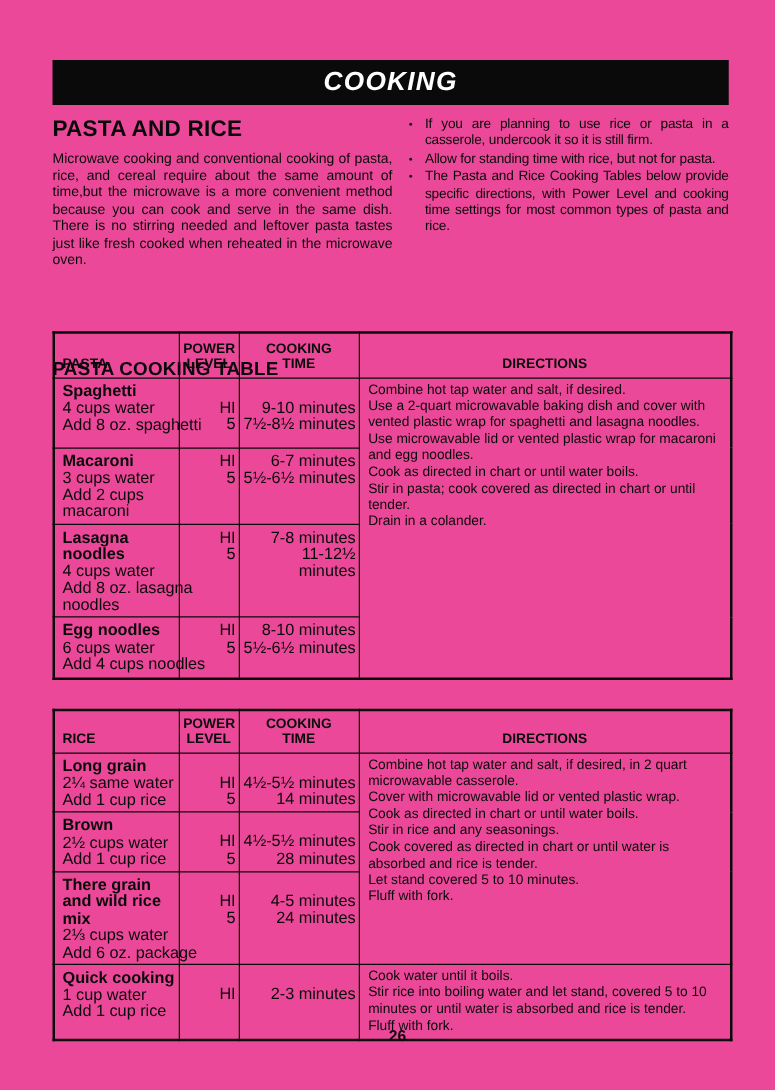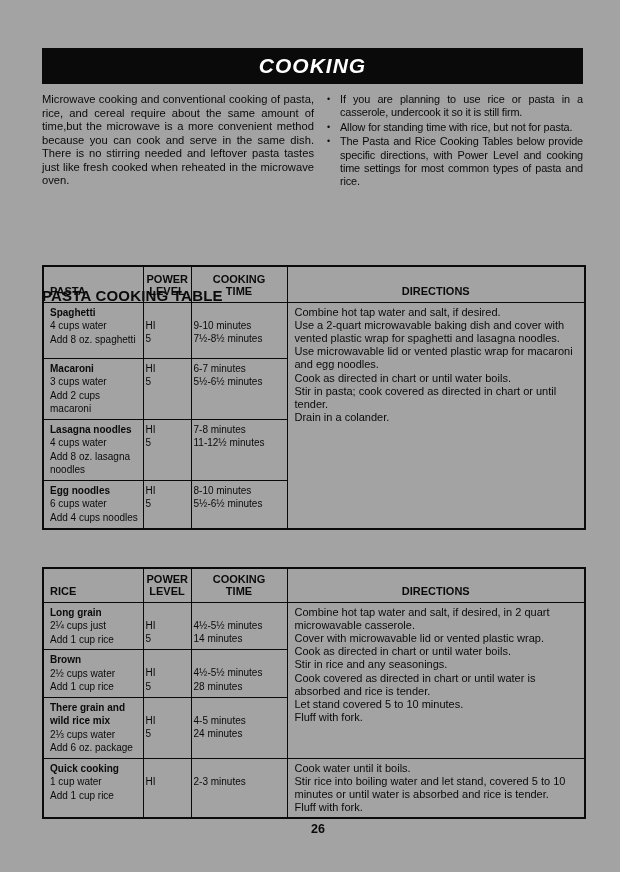--- a/index.html
+++ b/index.html
@@ -1,17 +1,17 @@
 <!DOCTYPE html>
 <html><head>
 <meta charset="utf-8">
 <style>
   html,body{margin:0;padding:0;background:#ffffff;}
   .page{
-    position:relative;width:620px;height:872px;background:#a3a3a3;
+    position:relative;width:620px;height:872px;background:#ec4899;
     font-family:"Liberation Sans","DejaVu Sans",sans-serif;color:#0a0a0a;overflow:hidden;
   }
   
   .banner{
     position:absolute;left:42px;top:48px;width:541px;height:36px;background:#0a0a0a;
     display:flex;align-items:center;justify-content:center;
   }
   .banner-title{color:#ffffff;font-size:21px;font-weight:bold;font-style:italic;letter-spacing:1px;}
   
   .columns{position:absolute;left:42px;top:93px;width:541px;display:flex;}
@@ -33,23 +33,23 @@
     border:2px solid #0a0a0a;
   }
   .pasta-table-pos{top:265px;}
   .rice-table-pos{top:567px;}
   .cook-table th,.cook-table td{border:1.5px solid #0a0a0a;margin:0;}
   .cook-table th{
     font-size:11px;font-weight:bold;vertical-align:bottom;padding:3px 3px 5px 3px;text-align:center;line-height:12px;
   }
   .cook-table th.c1{text-align:left;padding-left:6px;margin-top:24px;}
   .cook-table th .hl{display:block;}
-  .cook-table td{font-size:10px;line-height:13.5px;vertical-align:top;padding:3px 2px 3px 2px;}
+  .cook-table td{font-size:13px;line-height:13.5px;vertical-align:top;padding:3px 2px 3px 2px;}
   .cook-table td.c1{padding-left:6px;padding-right:1px;}
-  .cook-table td.c2,.cook-table td.c3{text-align:left;}
+  .cook-table td.c2,.cook-table td.c3{text-align:right;}
   .item-name{display:block;font-weight:bold;}
   .cell-line{white-space:nowrap;}
   td.padline{padding-top:16px;}
   td.padsmall{padding-top:3px;}
   td.dir{padding:3px 6px 3px 7px;font-size:11px;line-height:13.2px;vertical-align:top;}
   .dir-line{margin:0;}
   tr.hr-pasta{height:36px;} tr.hr-rice{height:34px;}
   tr.r56{height:56px;} tr.r49{height:49px;} tr.r44{height:44px;} tr.r55{height:55px;}
   
   .watermark{
@@ -63,20 +63,21 @@
 <body>
 
 <div class="page">
 
   <div class="banner">
     <span class="banner-title">COOKING</span>
   </div>
 
   <div class="columns">
     <div class="col-left">
+      <div class="intro-heading">PASTA AND RICE</div>
       <p class="intro-paragraph">Microwave cooking and conventional cooking of pasta, rice, and cereal require about the same amount of time,but the microwave is a more convenient method because you can cook and serve in the same dish. There is no stirring needed and leftover pasta tastes just like fresh cooked when reheated in the microwave oven.</p>
     </div>
     <div class="col-right">
       <div class="tip">
         <span class="bullet">•</span>
         <span class="tip-text">If you are planning to use rice or pasta in a casserole, undercook it so it is still firm.</span>
       </div>
       <div class="tip">
         <span class="bullet">•</span>
         <span class="tip-text">Allow for standing time with rice, but not for pasta.</span>
@@ -198,21 +199,21 @@
         </th>
         <th class="c3">
           <span class="hl">COOKING</span>
           <span class="hl">TIME</span>
         </th>
         <th class="c4">DIRECTIONS</th>
       </tr>
       <tr class="r44">
         <td class="c1">
           <span class="item-name">Long grain</span>
-          <div class="cell-line">2¼ cups just</div>
+          <div class="cell-line">2¼ same water</div>
           <div class="cell-line">Add 1 cup rice</div>
         </td>
         <td class="c2 padline">
           <div>HI</div>
           <div>5</div>
         </td>
         <td class="c3 padline">
           <div>4½-5½ minutes</div>
           <div>14 minutes</div>
         </td>

